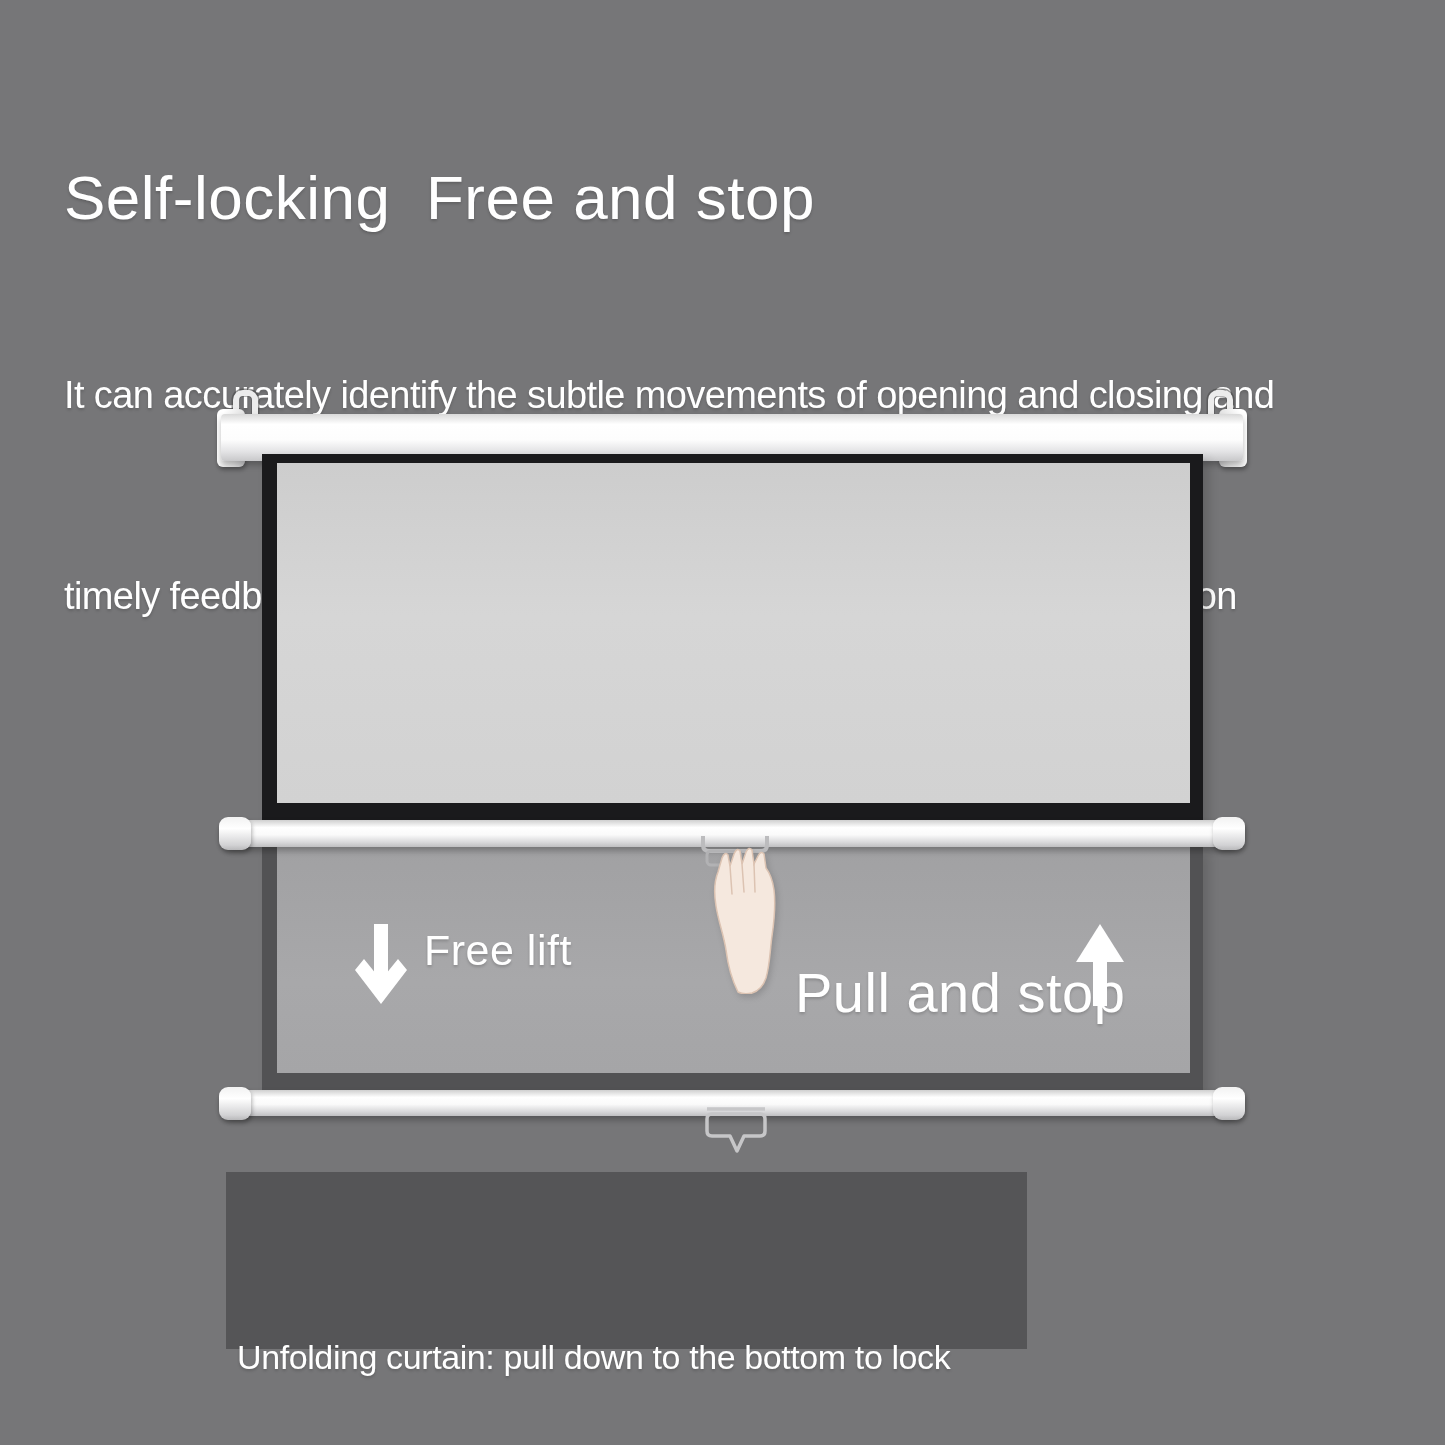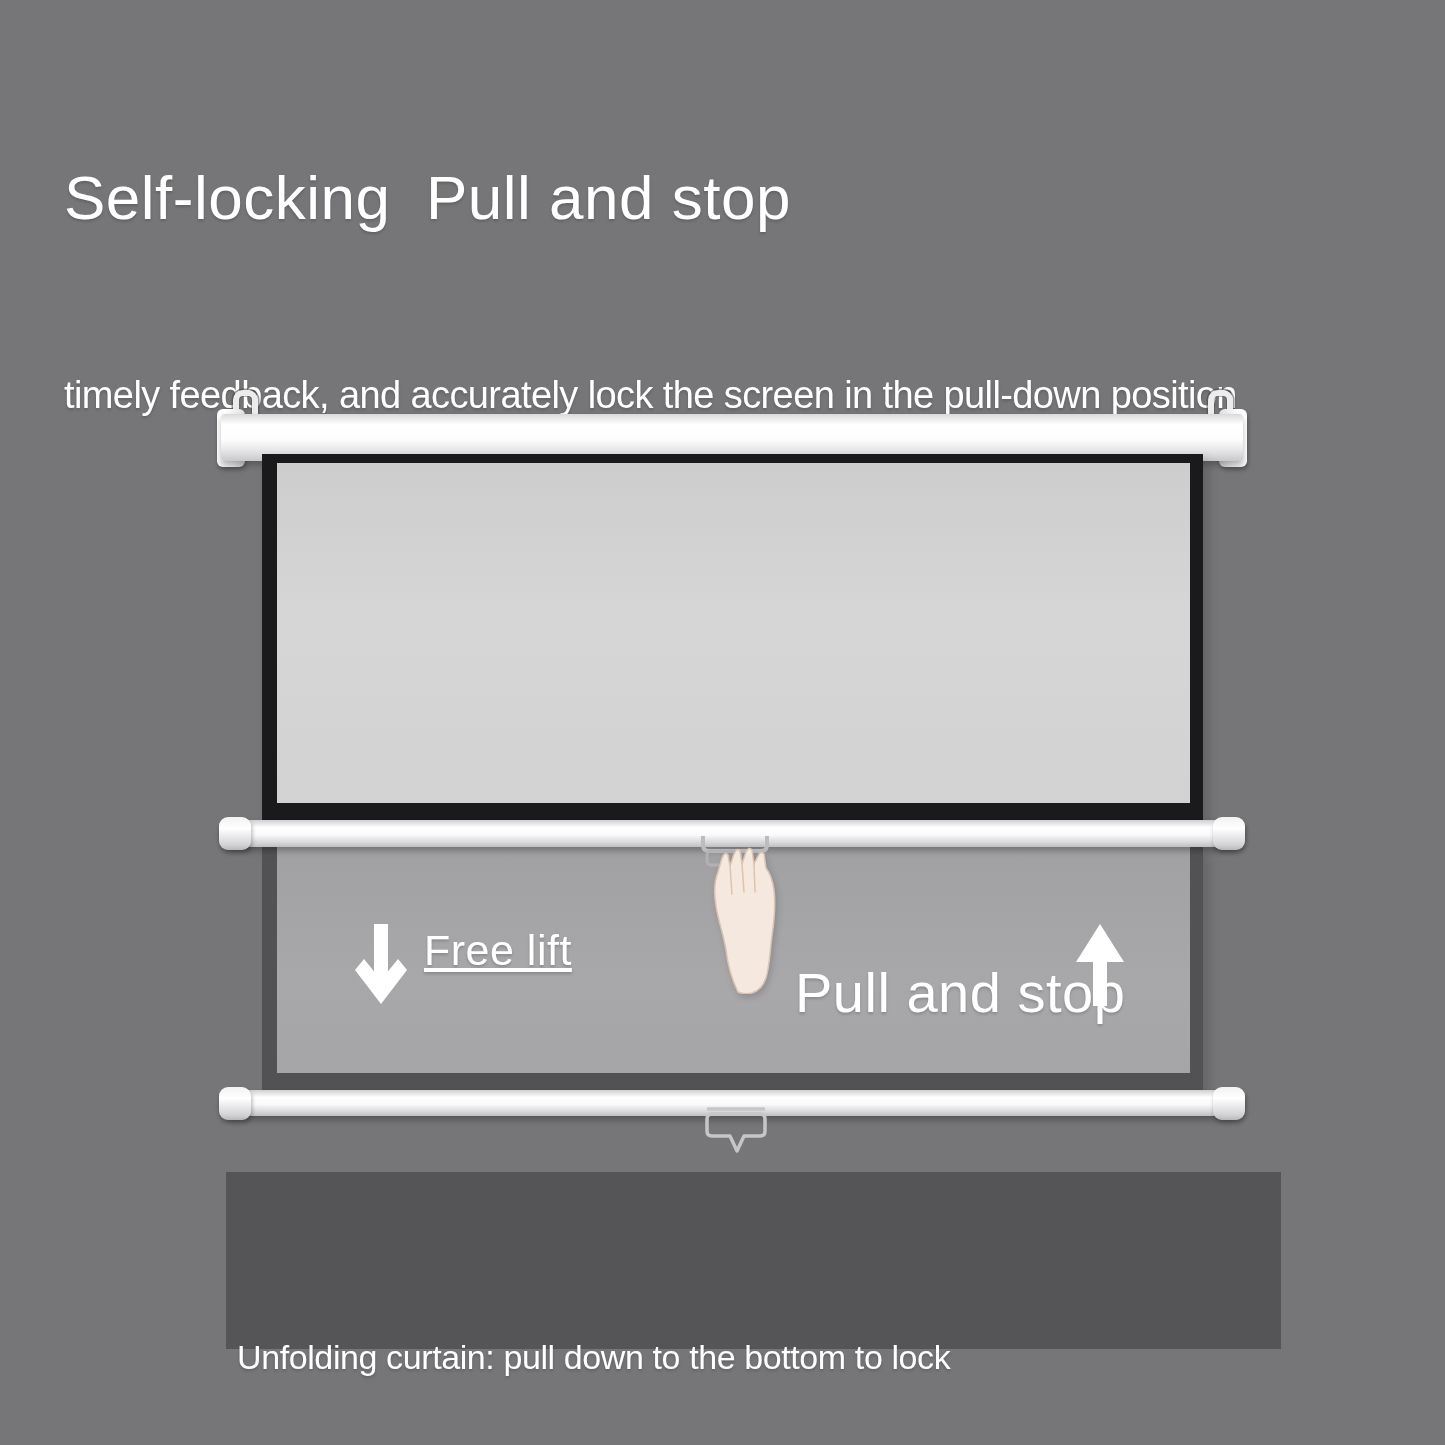--- a/index.html
+++ b/index.html
@@ -88,42 +88,43 @@
   .rod-cap.mid{top:817px;}
   .rod-cap.bottom{top:1087px;}
   .rod-cap.left{left:219px;}
   .rod-cap.right{left:1213px;}
 
   .mid-handle{position:absolute;left:698px;top:836px;}
   .hand{position:absolute;left:704px;top:846px;filter:drop-shadow(2px 3px 3px rgba(0,0,0,.15));}
   .bottom-handle{position:absolute;left:700px;top:1106px;}
 
   .free-lift-arrow{position:absolute;left:352px;top:924px;}
-  .free-lift-label{position:absolute;left:424px;top:926px;font-size:43px;letter-spacing:.5px;text-decoration:underline;}
+  .free-lift-label{position:absolute;left:424px;top:926px;font-size:43px;letter-spacing:.5px;}
   .pull-stop-label{position:absolute;left:795px;top:960px;font-size:56px;letter-spacing:.5px;}
   .pull-stop-arrow{position:absolute;left:1072px;top:920px;}
 
   
   .info-box{
-    position:absolute;left:226px;top:1172px;width:1055px;height:177px;
+    position:absolute;left:226px;top:1172px;width:801px;height:177px;
     box-sizing:border-box;
     background:var(--info-box,#555557);
     padding:30px 4px 0 11px;
     font-size:34px;line-height:62px;letter-spacing:-.4px;
     white-space:pre;
   }
   .info-line{display:block;}
 </style>
 </head>
 <body>
 
 <div class="stage">
 
-  <h1 class="title txt">Self-locking  Pull and stop</h1>
+  <h1 class="title txt">Self-locking  Free and stop</h1>
   <div class="desc txt">
+    <div>It can accurately identify the subtle movements of opening and closing and</div>
     <div>timely feedback, and accurately lock the screen in the pull-down position</div>
   </div>
 
   <div>
 
     <div class="ring left"></div>
     <div class="ring right"></div>
     <div class="bar-cap left"></div>
     <div class="bar-cap right"></div>
     <div class="top-bar"></div>

